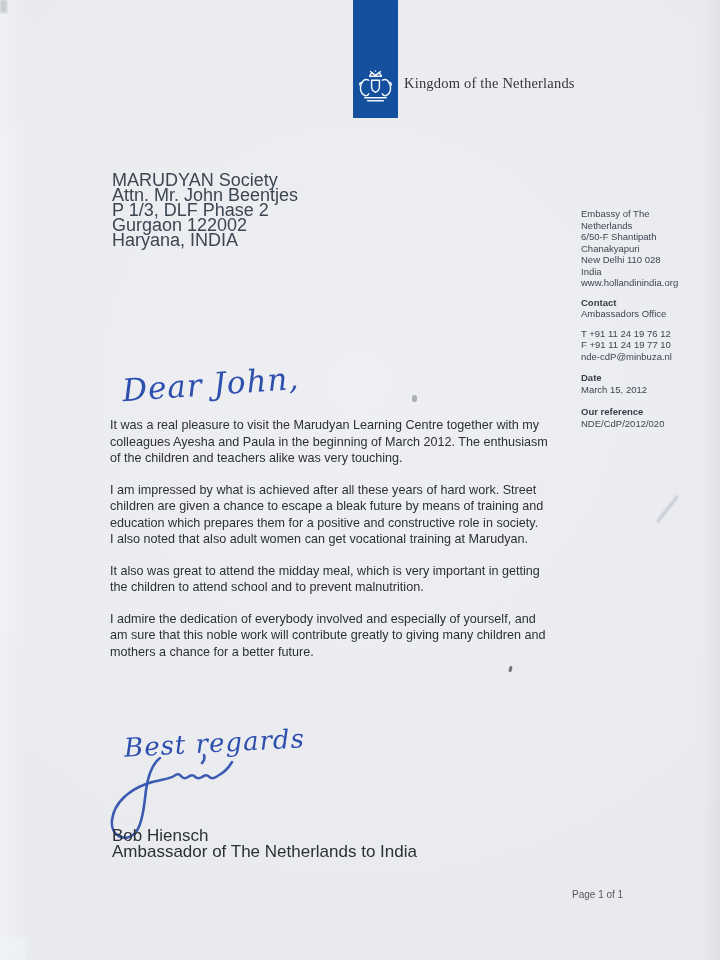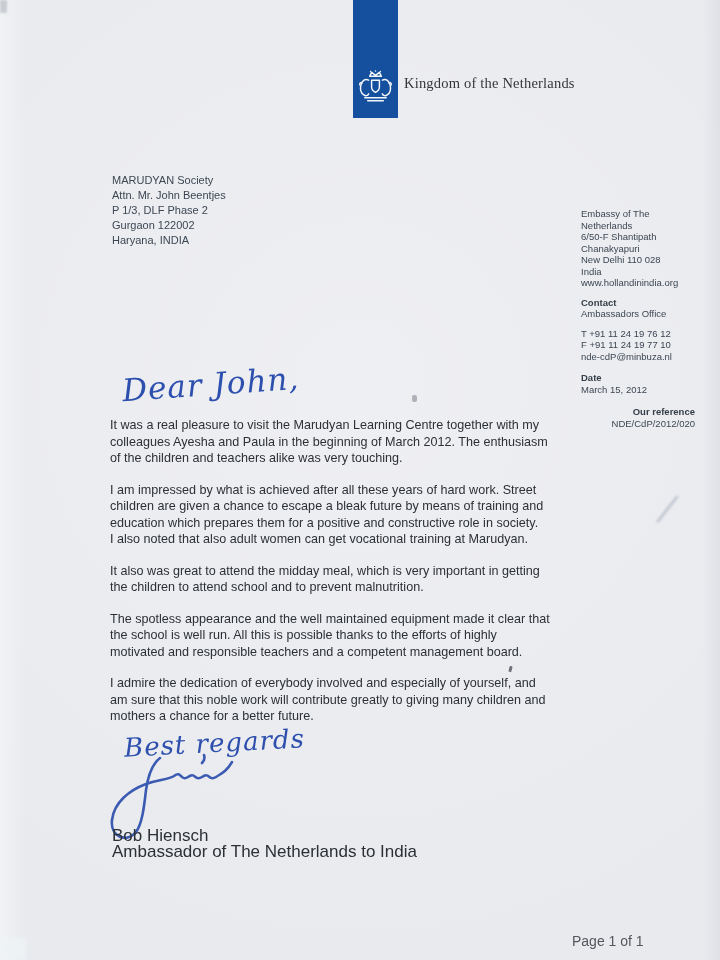--- a/index.html
+++ b/index.html
@@ -20,31 +20,31 @@
 
   
   .banner{position:absolute;left:353px;top:0;width:45px;height:118px;background:#15509f;}
   .emblem{position:absolute;left:3px;top:68px;width:39px;height:40px;}
   .org-name{
     position:absolute;left:404px;top:75px;
     font-family:"Liberation Serif",serif;font-size:14.5px;color:#35363a;letter-spacing:.2px;
   }
 
   
-  .recipient{position:absolute;left:112px;top:173px;font-size:11px;line-height:15px;color:#3c4653;}
+  .recipient{position:absolute;left:112px;top:173px;font-size:18px;line-height:15px;color:#3c4653;}
   .recipient div{white-space:nowrap;}
 
   
   .sidebar{position:absolute;left:573px;top:200px;width:130px;font-size:9.5px;line-height:11.5px;color:#3c4653;}
   .sidebar .blk{margin:8px;}
   .sidebar .lbl{font-weight:bold;color:#343d48;}
   .sidebar .contact-blk{margin-top:2px;}
   .sidebar .phone-blk{margin-top:6px;}
   .sidebar .date-blk{margin-top:10px;}
-  .sidebar .ref-blk{margin-top:11px;text-align:right;}
+  .sidebar .ref-blk{margin-top:11px;}
 
   
   .handwrite{
     font-family:"DejaVu Serif",serif;font-style:italic;color:#2d4fae;
   }
   .greeting{
     position:absolute;left:122px;top:366px;font-size:31px;
     transform:rotate(-4deg);letter-spacing:1px;white-space:nowrap;
   }
   .closing{
@@ -52,21 +52,21 @@
     transform:rotate(-3deg);letter-spacing:1px;white-space:nowrap;
   }
   .signature{position:absolute;left:106px;top:750px;width:170px;height:92px;}
 
   
   .body-text{position:absolute;left:110px;top:417px;width:458px;font-size:12.6px;line-height:16.5px;color:#2c3035;}
   .body-text p{margin:0 16px 15px 0;white-space:pre-line;}
 
   .signer{position:absolute;left:112px;top:828px;font-size:17px;line-height:15.5px;color:#2c3035;}
 
-  .footer-page{position:absolute;left:572px;top:933px;font-size:14px;color:#55565c;}
+  .footer-page{position:absolute;left:572px;top:889px;font-size:10px;color:#55565c;}
 
   
   .artifact{position:absolute;pointer-events:none;}
   .a1{left:412px;top:395px;width:5px;height:7px;background:#7a7f88;opacity:.55;filter:blur(.6px);border-radius:2px;}
   .a2{left:666px;top:492px;width:3px;height:34px;background:#bcc2cd;opacity:.85;filter:blur(.8px);transform:rotate(38deg);border-radius:2px;}
   .a3{left:509px;top:666px;width:2.5px;height:6px;background:#3a3f46;opacity:.7;transform:rotate(14deg);border-radius:1px;}
   .a4{left:0;top:0;width:7px;height:13px;background:#9aa0a8;opacity:.45;filter:blur(1px);}
   .a5{left:0;top:938px;width:26px;height:22px;background:#eef3f6;opacity:.9;filter:blur(2px);}
 </style>
 </head>
@@ -132,21 +132,20 @@
     </div>
   </div>
 
   <div class="greeting handwrite">Dear John,</div>
 
   <div class="body-text">
     <p>It was a real pleasure to visit the Marudyan Learning Centre together with my colleagues Ayesha and Paula in the beginning of March 2012. The enthusiasm of the children and teachers alike was very touching.</p>
     <p>I am impressed by what is achieved after all these years of hard work. Street children are given a chance to escape a bleak future by means of training and education which prepares them for a positive and constructive role in society.
 I also noted that also adult women can get vocational training at Marudyan.</p>
     <p>It also was great to attend the midday meal, which is very important in getting the children to attend school and to prevent malnutrition.</p>
-    <p>The spotless appearance and the well maintained equipment made it clear that the school is well run. All this is possible thanks to the efforts of highly motivated and responsible teachers and a competent management board.</p>
     <p>I admire the dedication of everybody involved and especially of yourself, and am sure that this noble work will contribute greatly to giving many children and mothers a chance for a better future.</p>
   </div>
 
   <div class="closing handwrite">Best regards</div>
   <svg class="signature" viewBox="0 0 170 92" fill="none" stroke="#2d4fae" stroke-width="2.6" stroke-linecap="round" stroke-linejoin="round" opacity="0.92">
     <path d="M54 8 C46 14 42 26 40 40 C38 58 36 74 30 82 C20 94 4 86 6 70 C8 52 24 40 40 34 C54 29 62 30 68 26 C76 20 74 32 82 27 C90 21 88 32 96 27 C104 21 102 32 110 27 C116 23 120 22 126 12"></path>
     <path d="M98 5 C99 8 98 11 96 13"></path>
   </svg>
 
   <div class="signer">

